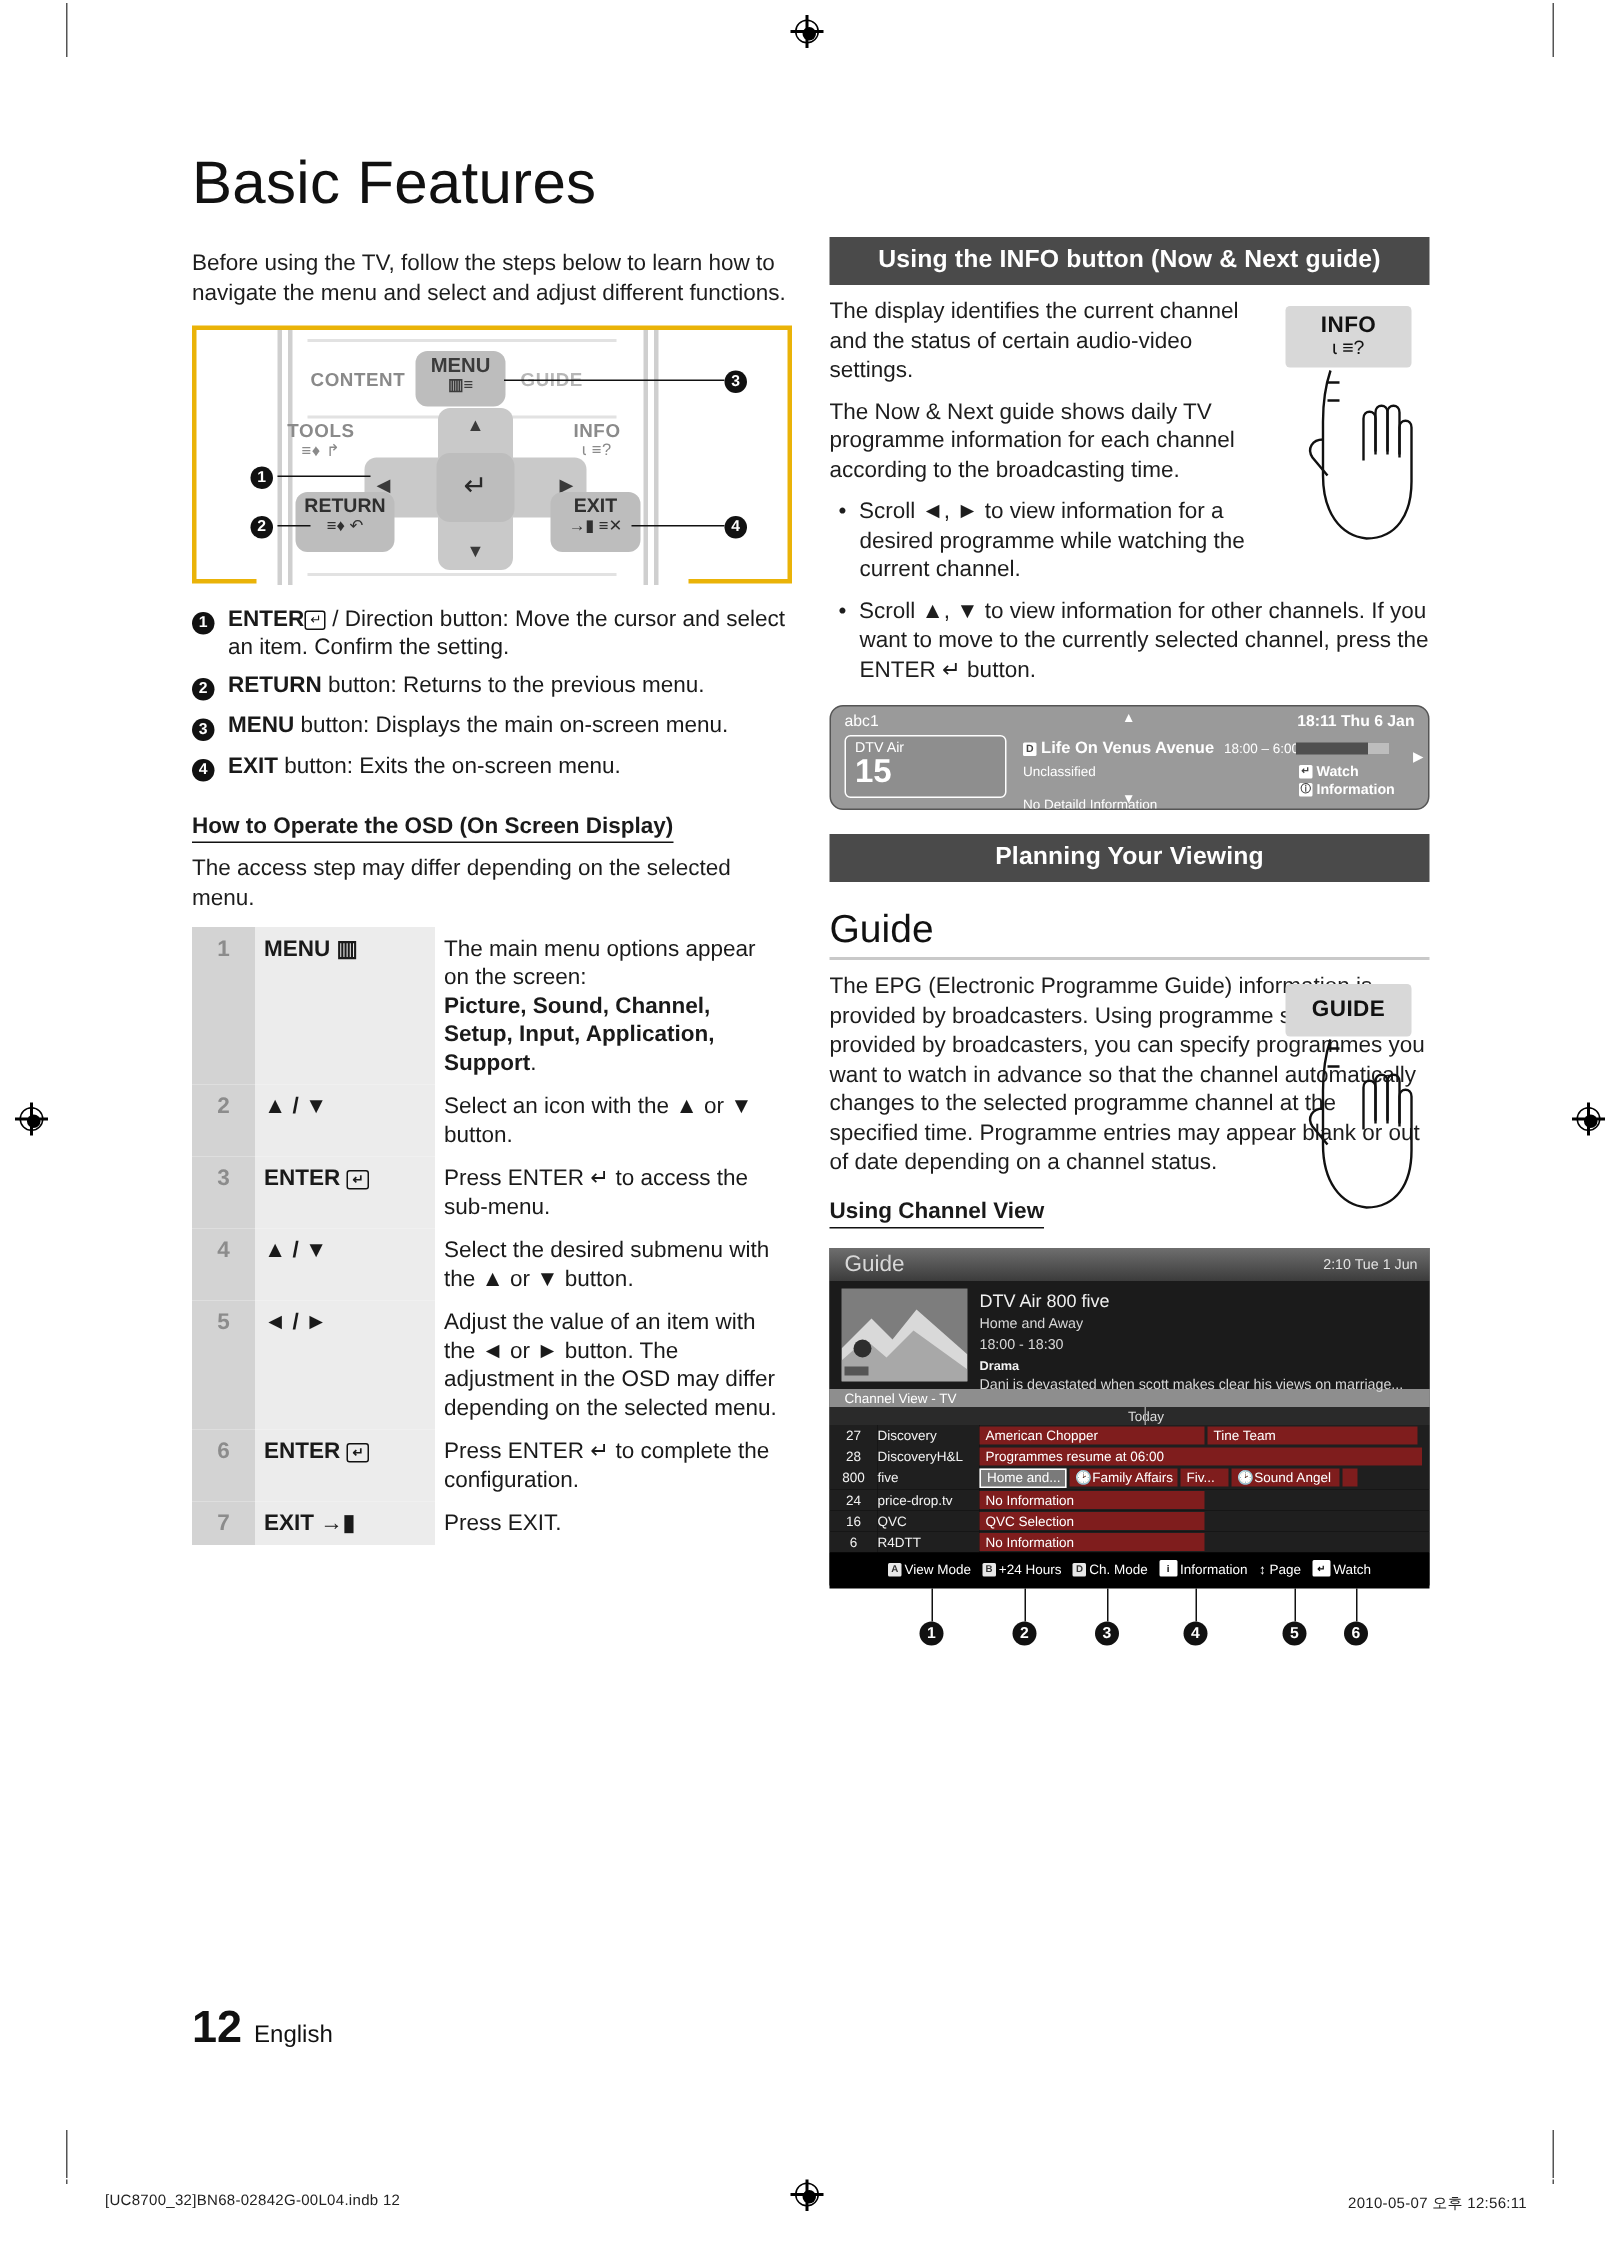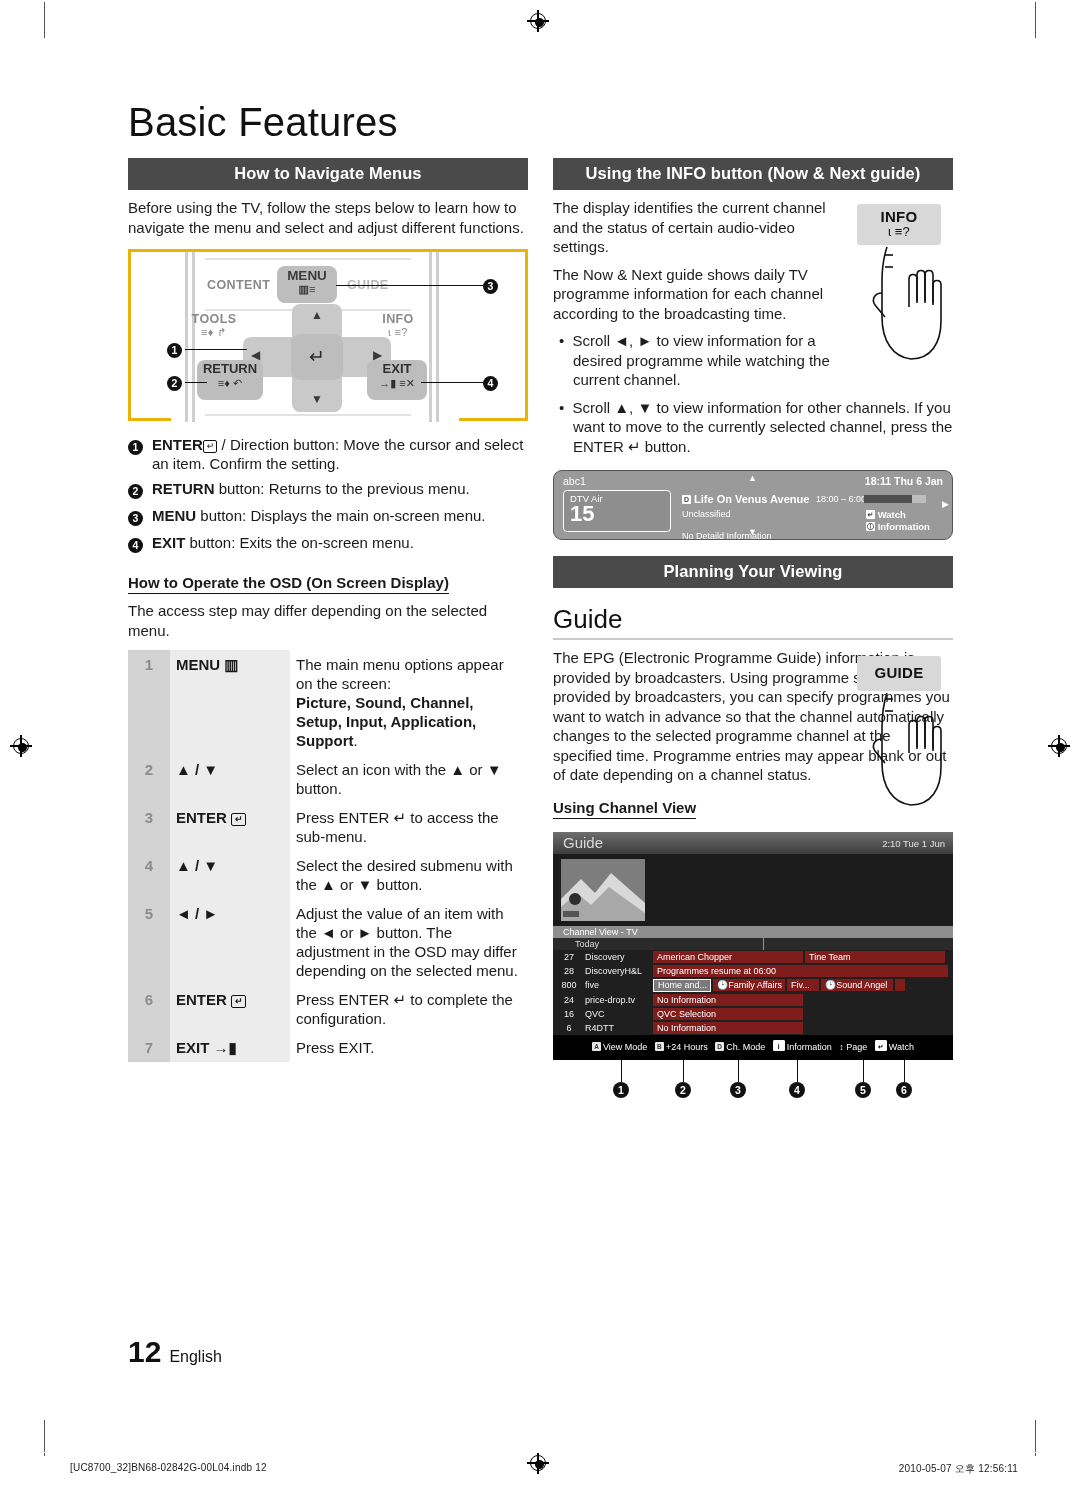--- a/index.html
+++ b/index.html
@@ -194,21 +194,21 @@
   }
   .tv-guide .dtxt{ position:absolute; left:100px; top:6px; }
   .tv-guide .dtxt .l1{ font-size:12px; color:#f0f0f0; }
   .tv-guide .dtxt .l2{ font-size:9.5px; color:#d8d8d8; margin-top:3px;}
   .tv-guide .dtxt .l3{ font-size:9.5px; color:#d8d8d8; margin-top:3px;}
   .tv-guide .dtxt .l4{ font-size:8.5px; color:#f2f2f2; font-weight:bold; margin-top:3px;}
   .tv-guide .dtxt .l5{ font-size:9.5px; color:#d8d8d8; margin-top:3px;}
   .tv-guide .cvbar{
     background:#8e8e8e; color:#fff; font-size:9px; padding:1px 0 1px 10px;
   }
-  .tv-guide .today{ background:#2a2a2a; color:#ddd; font-size:9px; padding:1px 0 1px 22px; position:relative;}
+  .tv-guide .today{ background:#2a2a2a; color:#ddd; font-size:9px; padding:1px 0 1px 22px; position:relative;text-align:center;}
   .tv-guide .today:after{ content:""; position:absolute; left:210px; top:0; width:1px; height:100%; background:#9a9a9a;}
   table.chan{ border-collapse:collapse; width:100%; }
   table.chan td{ font-size:9px; color:#f2f2f2; padding:1px 0 1px 0; }
   td.cno{ width:32px; text-align:center; background:#1f1f1f;}
   td.cnm{ width:68px; background:#1f1f1f; padding-left:4px;}
   td.cpr{ background:#1f1f1f; padding-left:0;}
   .prg{
     display:inline-block; background:#7f1d1d; color:#fff;
     padding:0 4px; margin-right:2px; height:12px; line-height:12px;
     vertical-align:middle; white-space:nowrap; overflow:hidden;
@@ -265,21 +265,20 @@
     </div>
   <div class="crop" style="left:44px; top:2px; width:1px; height:36px;"></div>
   <div class="crop" style="left:1035px; top:2px; width:1px; height:36px;"></div>
   <div class="crop" style="left:44px; top:1420px; width:1px; height:36px;"></div>
   <div class="crop" style="left:1035px; top:1420px; width:1px; height:36px;"></div>
 
   <div class="doc-title">Basic Features</div>
 
   <div class="col-left">
 
-    <div class="sect-bar">How to Navigate Menus</div>
 
     <p class="body">Before using the TV, follow the steps below to learn how to navigate the menu and select and adjust different functions.</p>
 
     
     <div class="remote-figure">
       <div class="remote-body">
         <div class="rail" style="left:14px;"></div>
         <div class="rail" style="left:21px;"></div>
         <div class="rail" style="left:258px;"></div>
         <div class="rail" style="left:265px;"></div>
@@ -534,20 +533,27 @@
       <div class="detail">
         <div class="thumb">
           <svg width="84" height="62" viewBox="0 0 84 62">
             <rect width="84" height="62" fill="#7d7d7d"></rect>
             <path d="M0 40 L20 20 L34 34 L50 14 L84 44 L84 62 L0 62 Z" fill="#d9d9d9"></path>
             <path d="M0 48 L16 34 L30 46 L48 28 L84 54 L84 62 L0 62 Z" fill="#a8a8a8"></path>
             <circle cx="14" cy="40" r="6" fill="#2e2e2e"></circle>
             <rect x="2" y="52" width="16" height="6" fill="#555"></rect>
           </svg>
         </div>
+        <div class="dtxt">
+          <div class="l1">DTV Air 800 five</div>
+          <div class="l2">Home and Away</div>
+          <div class="l3">18:00 - 18:30</div>
+          <div class="l4">Drama</div>
+          <div class="l5">Dani is devastated when scott makes clear his views on marriage...</div>
+        </div>
       </div>
 
       <div class="cvbar">Channel View - TV</div>
       <div class="today">Today</div>
 
       <table class="chan">
         <tbody>
             <tr>
           <td class="cno">27</td>
           <td class="cnm">Discovery</td>

